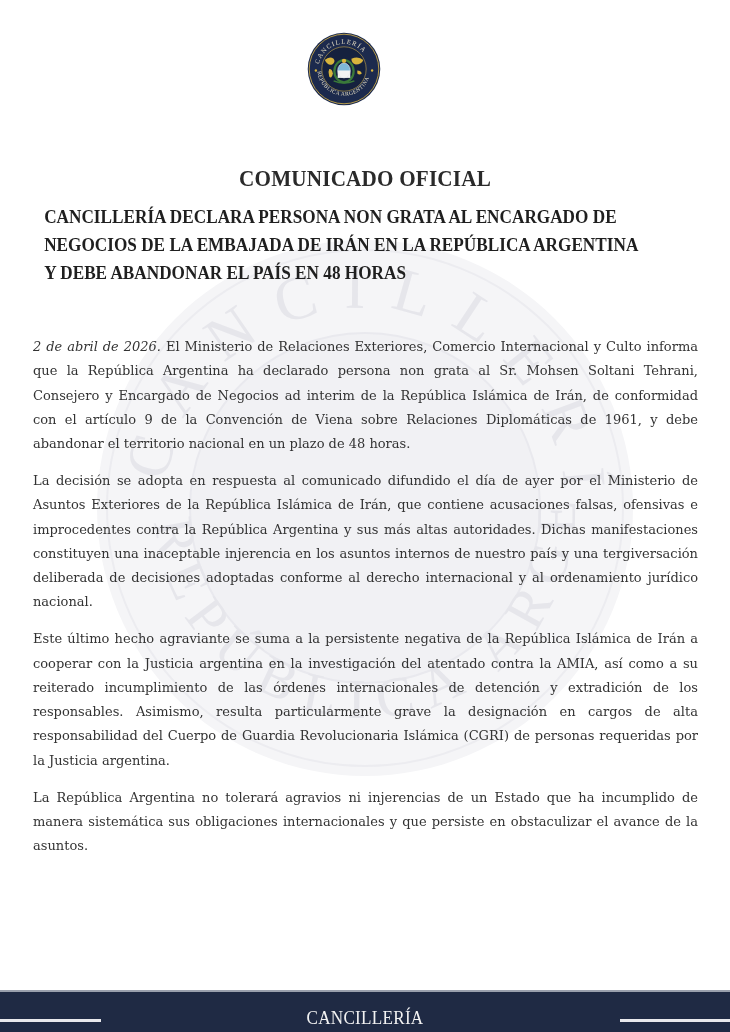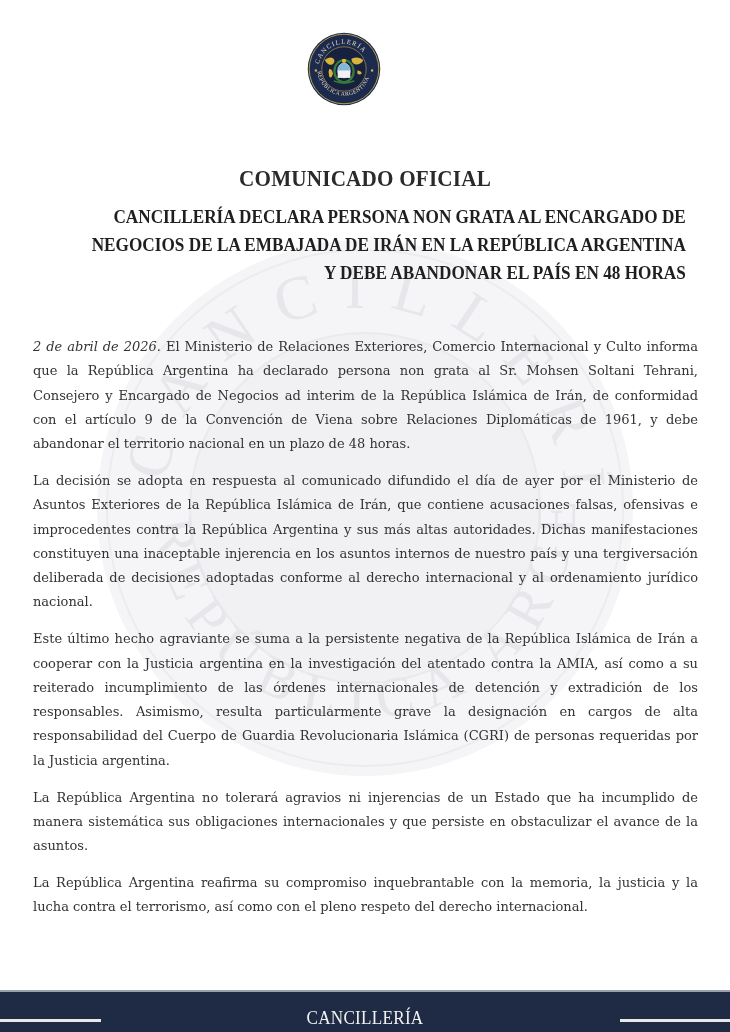--- a/index.html
+++ b/index.html
@@ -50,21 +50,21 @@
       font-size: 23px;
       color: #2a2a2a;
       letter-spacing: 0.2px;
       transform: scaleX(0.92);
     }
     .subtitle {
       position: absolute;
       top: 203px;
       left: 20px;
       width: 690px;
-      text-align: right;
+      text-align: left;
       font-family: "Liberation Serif", serif;
       font-weight: bold;
       font-size: 18.5px;
       line-height: 28px;
       color: #1f1f1f;
     }
     .subtitle div { white-space: nowrap; transform: scaleX(0.93); }
     .body-text {
       position: absolute;
       left: 33px;
@@ -168,21 +168,20 @@
     <div>CANCILLERÍA DECLARA PERSONA NON GRATA AL ENCARGADO DE</div>
     <div>NEGOCIOS DE LA EMBAJADA DE IRÁN EN LA REPÚBLICA ARGENTINA</div>
     <div>Y DEBE ABANDONAR EL PAÍS EN 48 HORAS</div>
   </div>
 
   <div class="body-text">
     <p><em>2 de abril de 2026.</em><span> El Ministerio de Relaciones Exteriores, Comercio Internacional y Culto informa que la República Argentina ha declarado persona non grata al Sr. Mohsen Soltani Tehrani, Consejero y Encargado de Negocios ad interim de la República Islámica de Irán, de conformidad con el artículo 9 de la Convención de Viena sobre Relaciones Diplomáticas de 1961, y debe abandonar el territorio nacional en un plazo de 48 horas.</span></p>
     <p>La decisión se adopta en respuesta al comunicado difundido el día de ayer por el Ministerio de Asuntos Exteriores de la República Islámica de Irán, que contiene acusaciones falsas, ofensivas e improcedentes contra la República Argentina y sus más altas autoridades. Dichas manifestaciones constituyen una inaceptable injerencia en los asuntos internos de nuestro país y una tergiversación deliberada de decisiones adoptadas conforme al derecho internacional y al ordenamiento jurídico nacional.</p>
     <p>Este último hecho agraviante se suma a la persistente negativa de la República Islámica de Irán a cooperar con la Justicia argentina en la investigación del atentado contra la AMIA, así como a su reiterado incumplimiento de las órdenes internacionales de detención y extradición de los responsables. Asimismo, resulta particularmente grave la designación en cargos de alta responsabilidad del Cuerpo de Guardia Revolucionaria Islámica (CGRI) de personas requeridas por la Justicia argentina.</p>
     <p>La República Argentina no tolerará agravios ni injerencias de un Estado que ha incumplido de manera sistemática sus obligaciones internacionales y que persiste en obstaculizar el avance de la asuntos.</p>
-    <p>La República Argentina reafirma su compromiso inquebrantable con la memoria, la justicia y la lucha contra el terrorismo, así como con el pleno respeto del derecho internacional.</p>
   </div>
 
   <div class="footer">
     <div class="footer-line left"></div>
     <div class="footer-label">CANCILLERÍA</div>
     <div class="footer-line right"></div>
   </div>
 
 </div>
 

